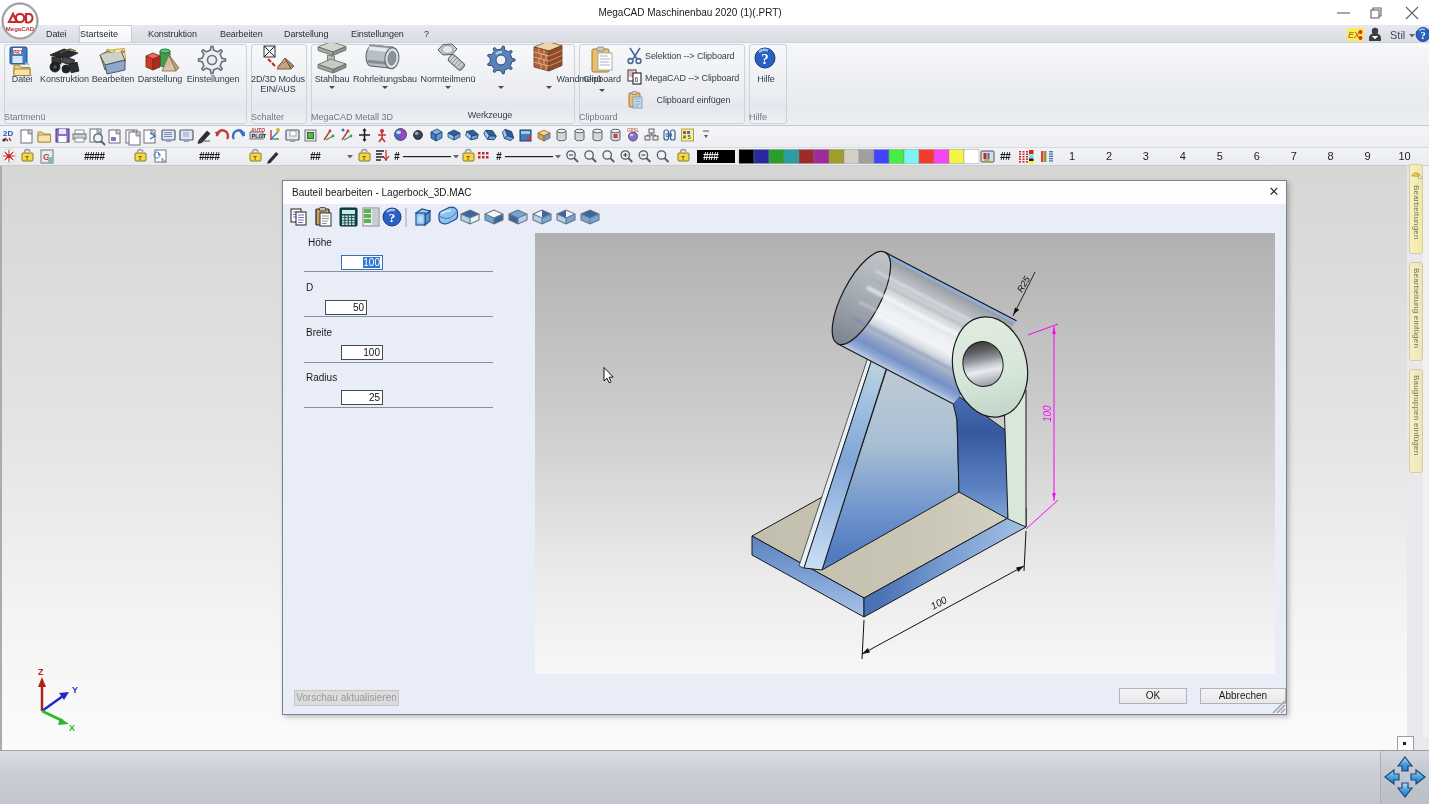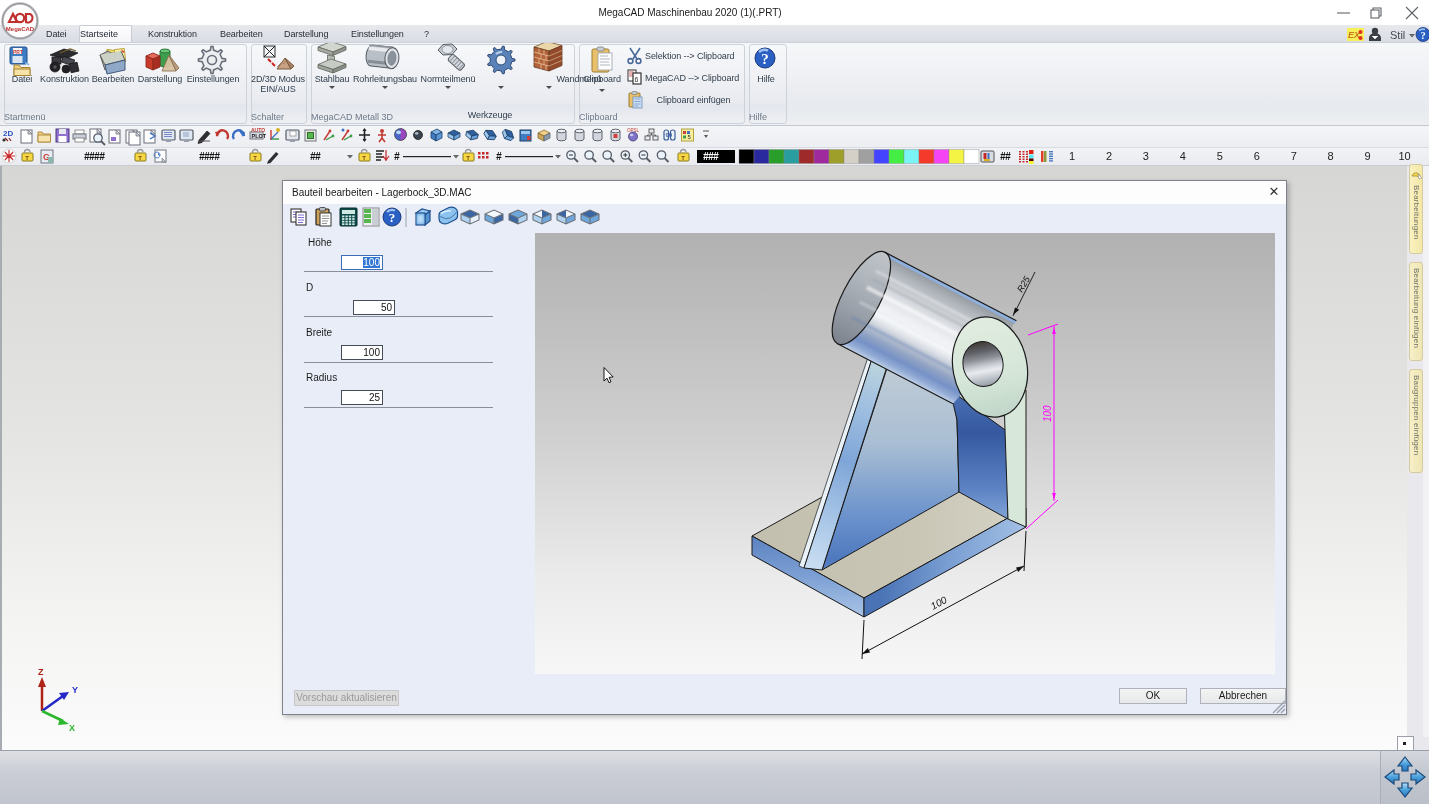--- a/index.html
+++ b/index.html
@@ -682,21 +682,21 @@
             <polygon points="0,7 9,11 9,17 0,13" fill="#6fa6dc"></polygon>
             <polygon points="9,11 18,7 18,13 9,17" fill="#6fa6dc"></polygon>
             <path d="M0,7 L9,3 L18,7 L18,13 L9,17 L0,13 Z M0,7 L9,11 L18,7 M9,11 L9,17" fill="none" stroke="#6d7278" stroke-width="1.1"></path>
           </g>
         </svg>
       </div>
     <div class="dlabel" style="left:25px;top:56px;">Höhe</div>
     <div class="dinput" style="left:58px;top:74px;border:1px solid #3b6fb5;"><span style="background:#3178d6;color:#fff;">100</span></div>
     <div class="dline" style="top:90px;"></div>
     <div class="dlabel" style="left:23px;top:101px;">D</div>
-    <div class="dinput" style="left:70px;top:119px;">50</div>
+    <div class="dinput" style="left:42px;top:119px;">50</div>
     <div class="dline" style="top:135px;"></div>
     <div class="dlabel" style="left:23px;top:146px;">Breite</div>
     <div class="dinput" style="left:58px;top:164px;">100</div>
     <div class="dline" style="top:181px;"></div>
     <div class="dlabel" style="left:23px;top:191px;">Radius</div>
     <div class="dinput" style="left:58px;top:209px;">25</div>
     <div class="dline" style="top:226px;"></div>
     <div class="abs" id="dpreview"></div>
     <div class="abs" id="model" style="left:252px;top:52px;">
       <svg width="740" height="441" viewBox="535 233 740 441">

